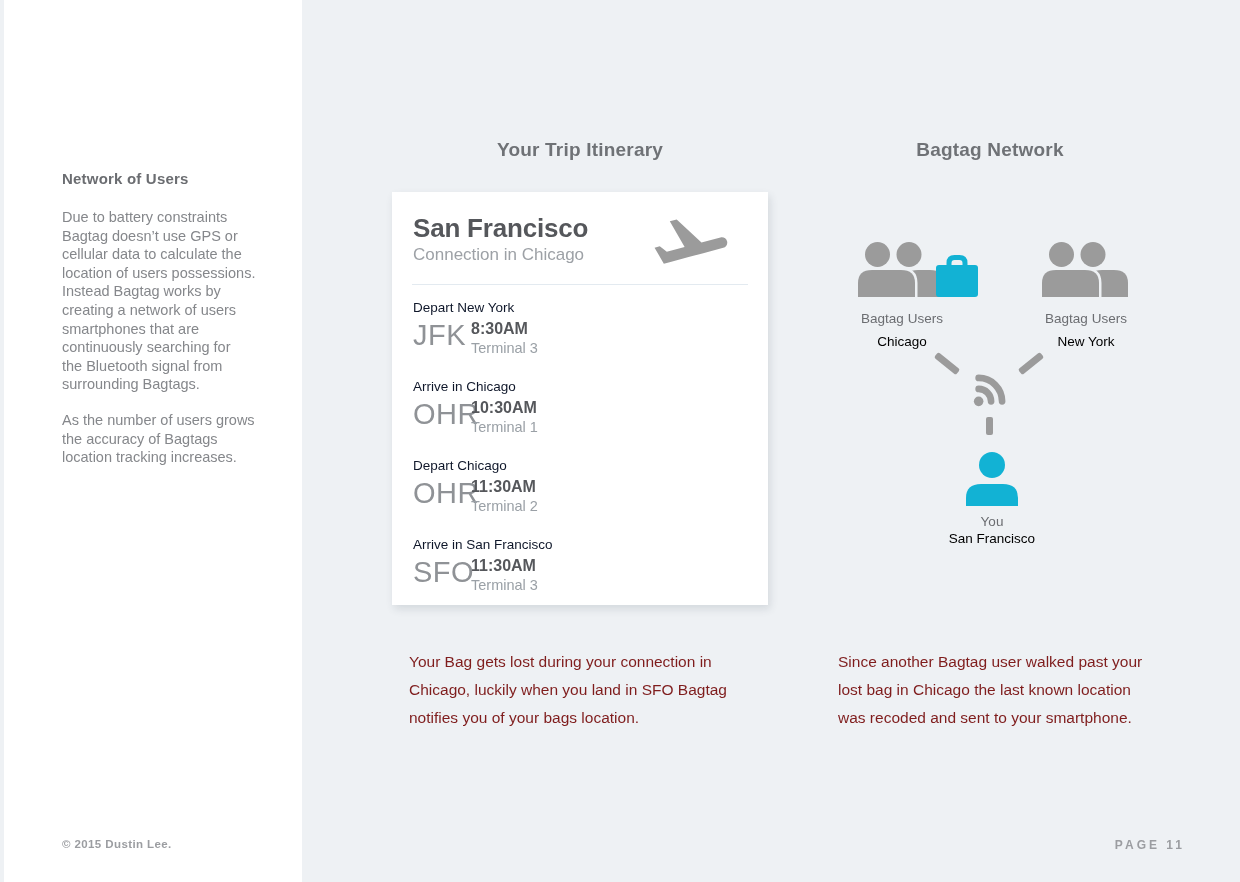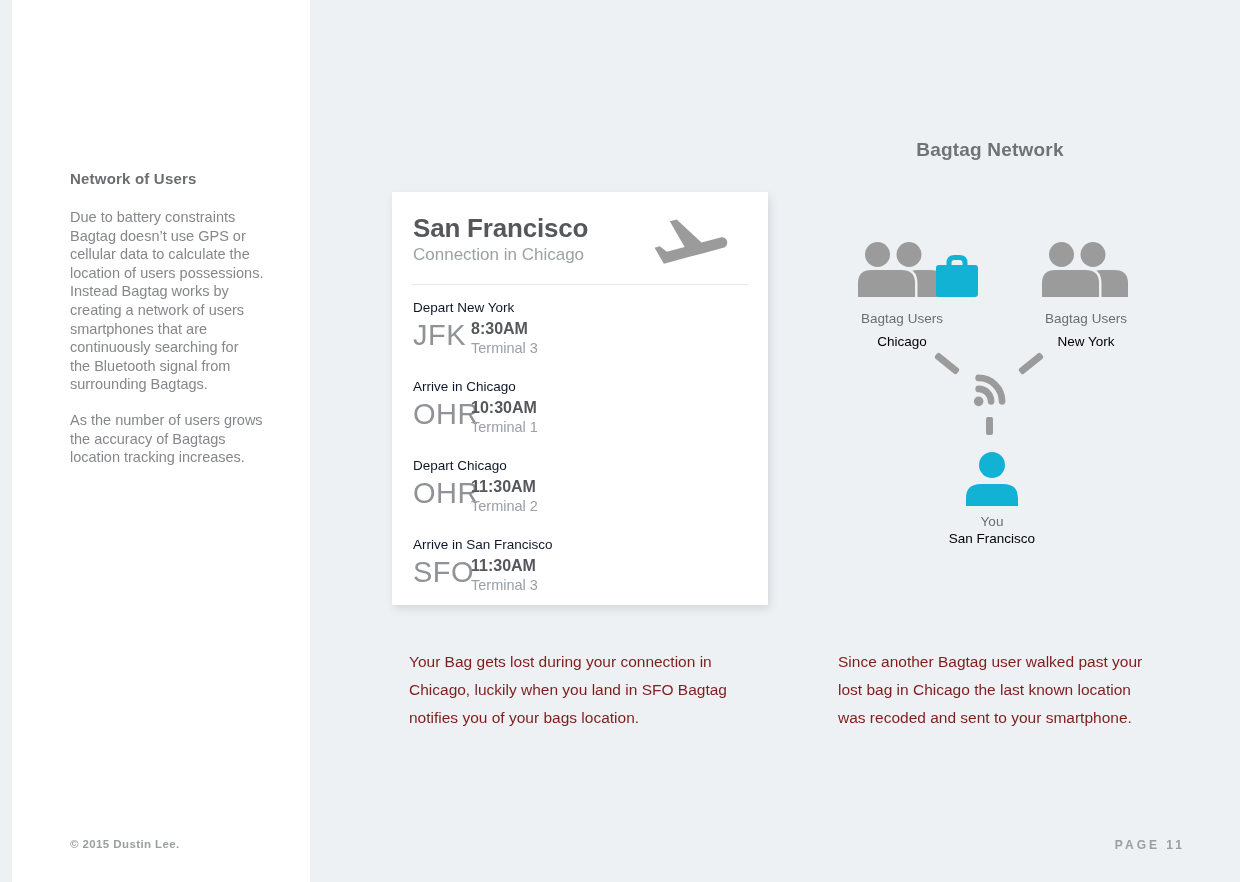--- a/index.html
+++ b/index.html
@@ -1,20 +1,20 @@
 <!DOCTYPE html>
 <html><head>
 <meta charset="utf-8">
 <style>
   html,body{margin:0;padding:0;}
   body{font-family:"Liberation Sans","DejaVu Sans",sans-serif;background:#eef1f4;}
   #page{position:relative;width:1240px;height:882px;background:#eef1f4;overflow:hidden;}
 
   
-  .sidebar{position:absolute;left:12px;top:0;width:298px;height:882px;background:#ffffff;}
+  .sidebar{position:absolute;left:4px;top:0;width:298px;height:882px;background:#ffffff;}
   .sidebar-heading{position:absolute;left:58px;top:170px;font-size:15px;font-weight:bold;color:#6b6d71;letter-spacing:.2px;}
   .sidebar-body{position:absolute;left:58px;top:208px;width:210px;font-size:14.5px;line-height:18.6px;color:#85878b;white-space:pre-line;}
   .sidebar-body-2{top:411px;}
   .copyright{position:absolute;left:58px;top:838px;font-size:11.5px;font-weight:bold;color:#9b9da1;letter-spacing:.4px;}
 
   
   .col-heading{position:absolute;top:139px;font-size:19px;font-weight:bold;color:#6f7276;text-align:center;letter-spacing:.2px;}
   .heading-itinerary{left:392px;width:376px;}
   .heading-network{left:830px;width:320px;}
 
@@ -66,20 +66,21 @@
 smartphones that are
 continuously searching for
 the Bluetooth signal from
 surrounding Bagtags.</div>
     <div class="sidebar-body sidebar-body-2">As the number of users grows
 the accuracy of Bagtags
 location tracking increases.</div>
     <div class="copyright">© 2015 Dustin Lee.</div>
   </div>
 
+  <div class="col-heading heading-itinerary">Your Trip Itinerary</div>
   <div class="col-heading heading-network">Bagtag Network</div>
 
   <div class="card">
     <div class="card-header">
       <div class="dest">San Francisco</div>
       <div class="dest-sub">Connection in Chicago</div>
       <span class="plane">
         <svg width="82" height="48" viewBox="0.8 2.6 22.4 13.4">
           <path fill="#9b9b9b" d="M22.07,9.64c-0.21-0.8-1.04-1.28-1.84-1.06l-5.31,1.42L8.01,3.57L6.08,4.08l4.14,7.17l-4.97,1.33 l-1.97-1.54l-1.45,0.39l1.82,3.16l0.77,1.33l1.6-0.43l5.31-1.42l4.35-1.16L21,11.49C21.81,11.26,22.29,10.44,22.07,9.64z"></path>
         </svg>

